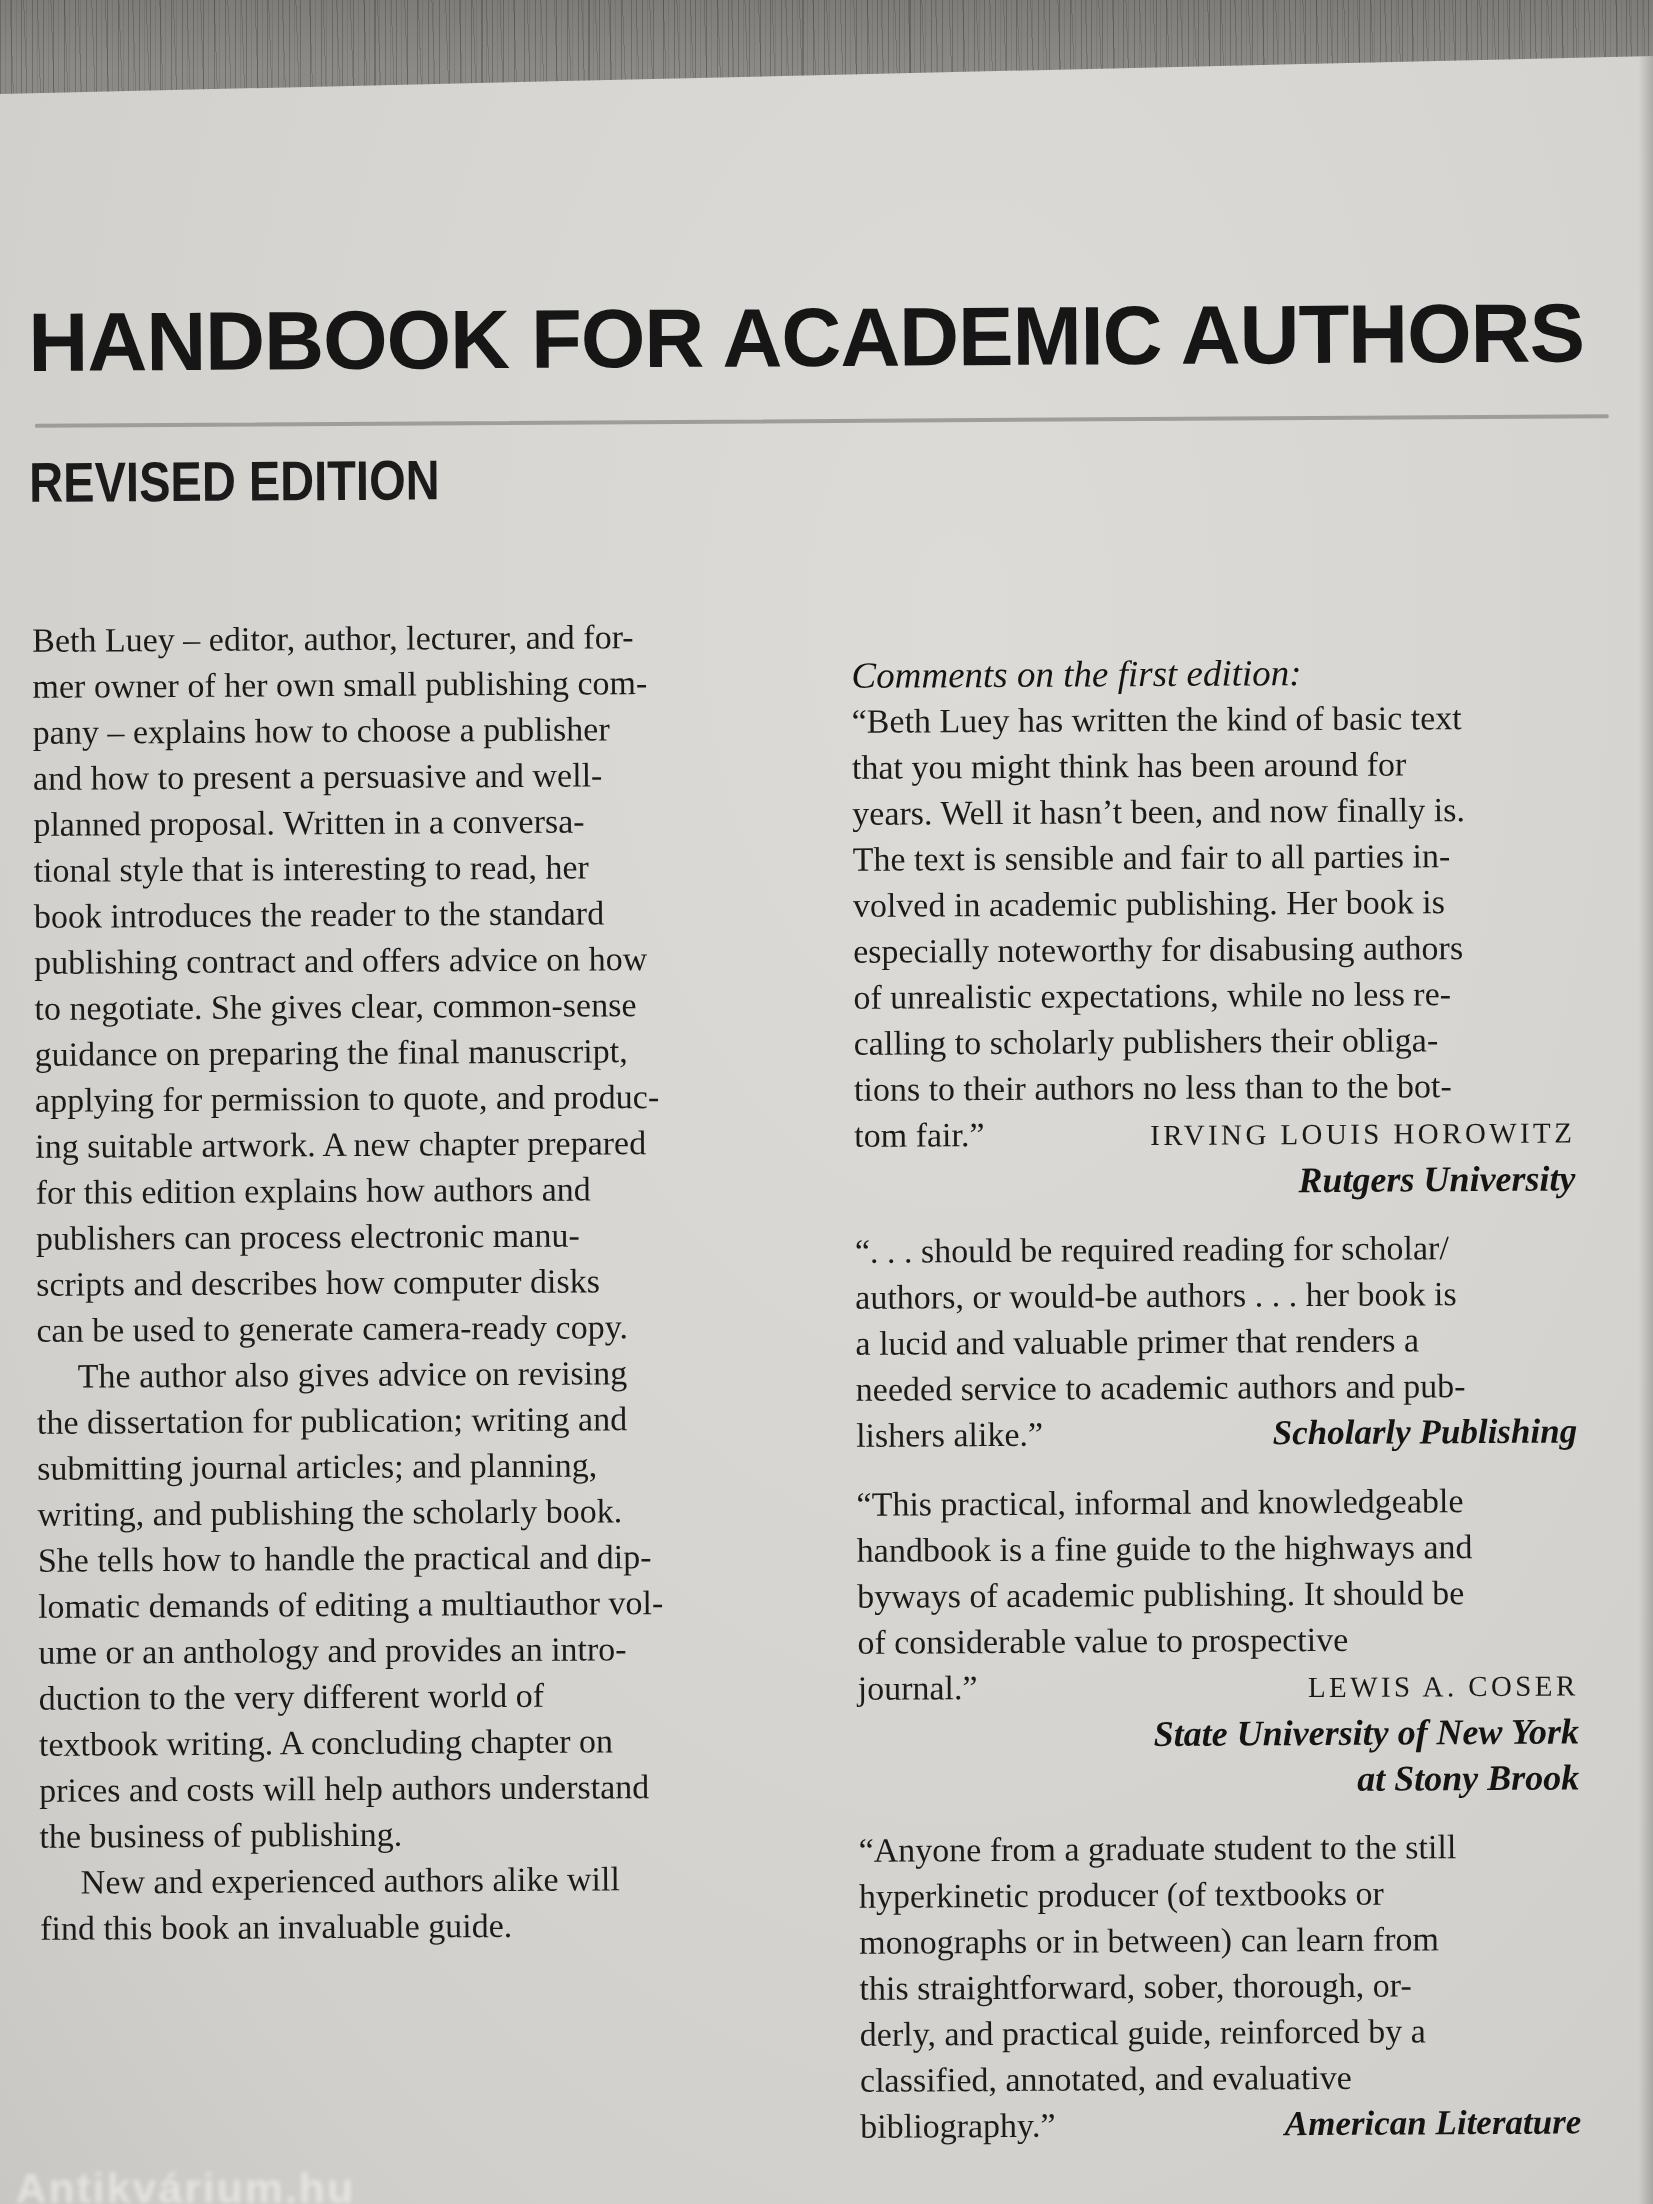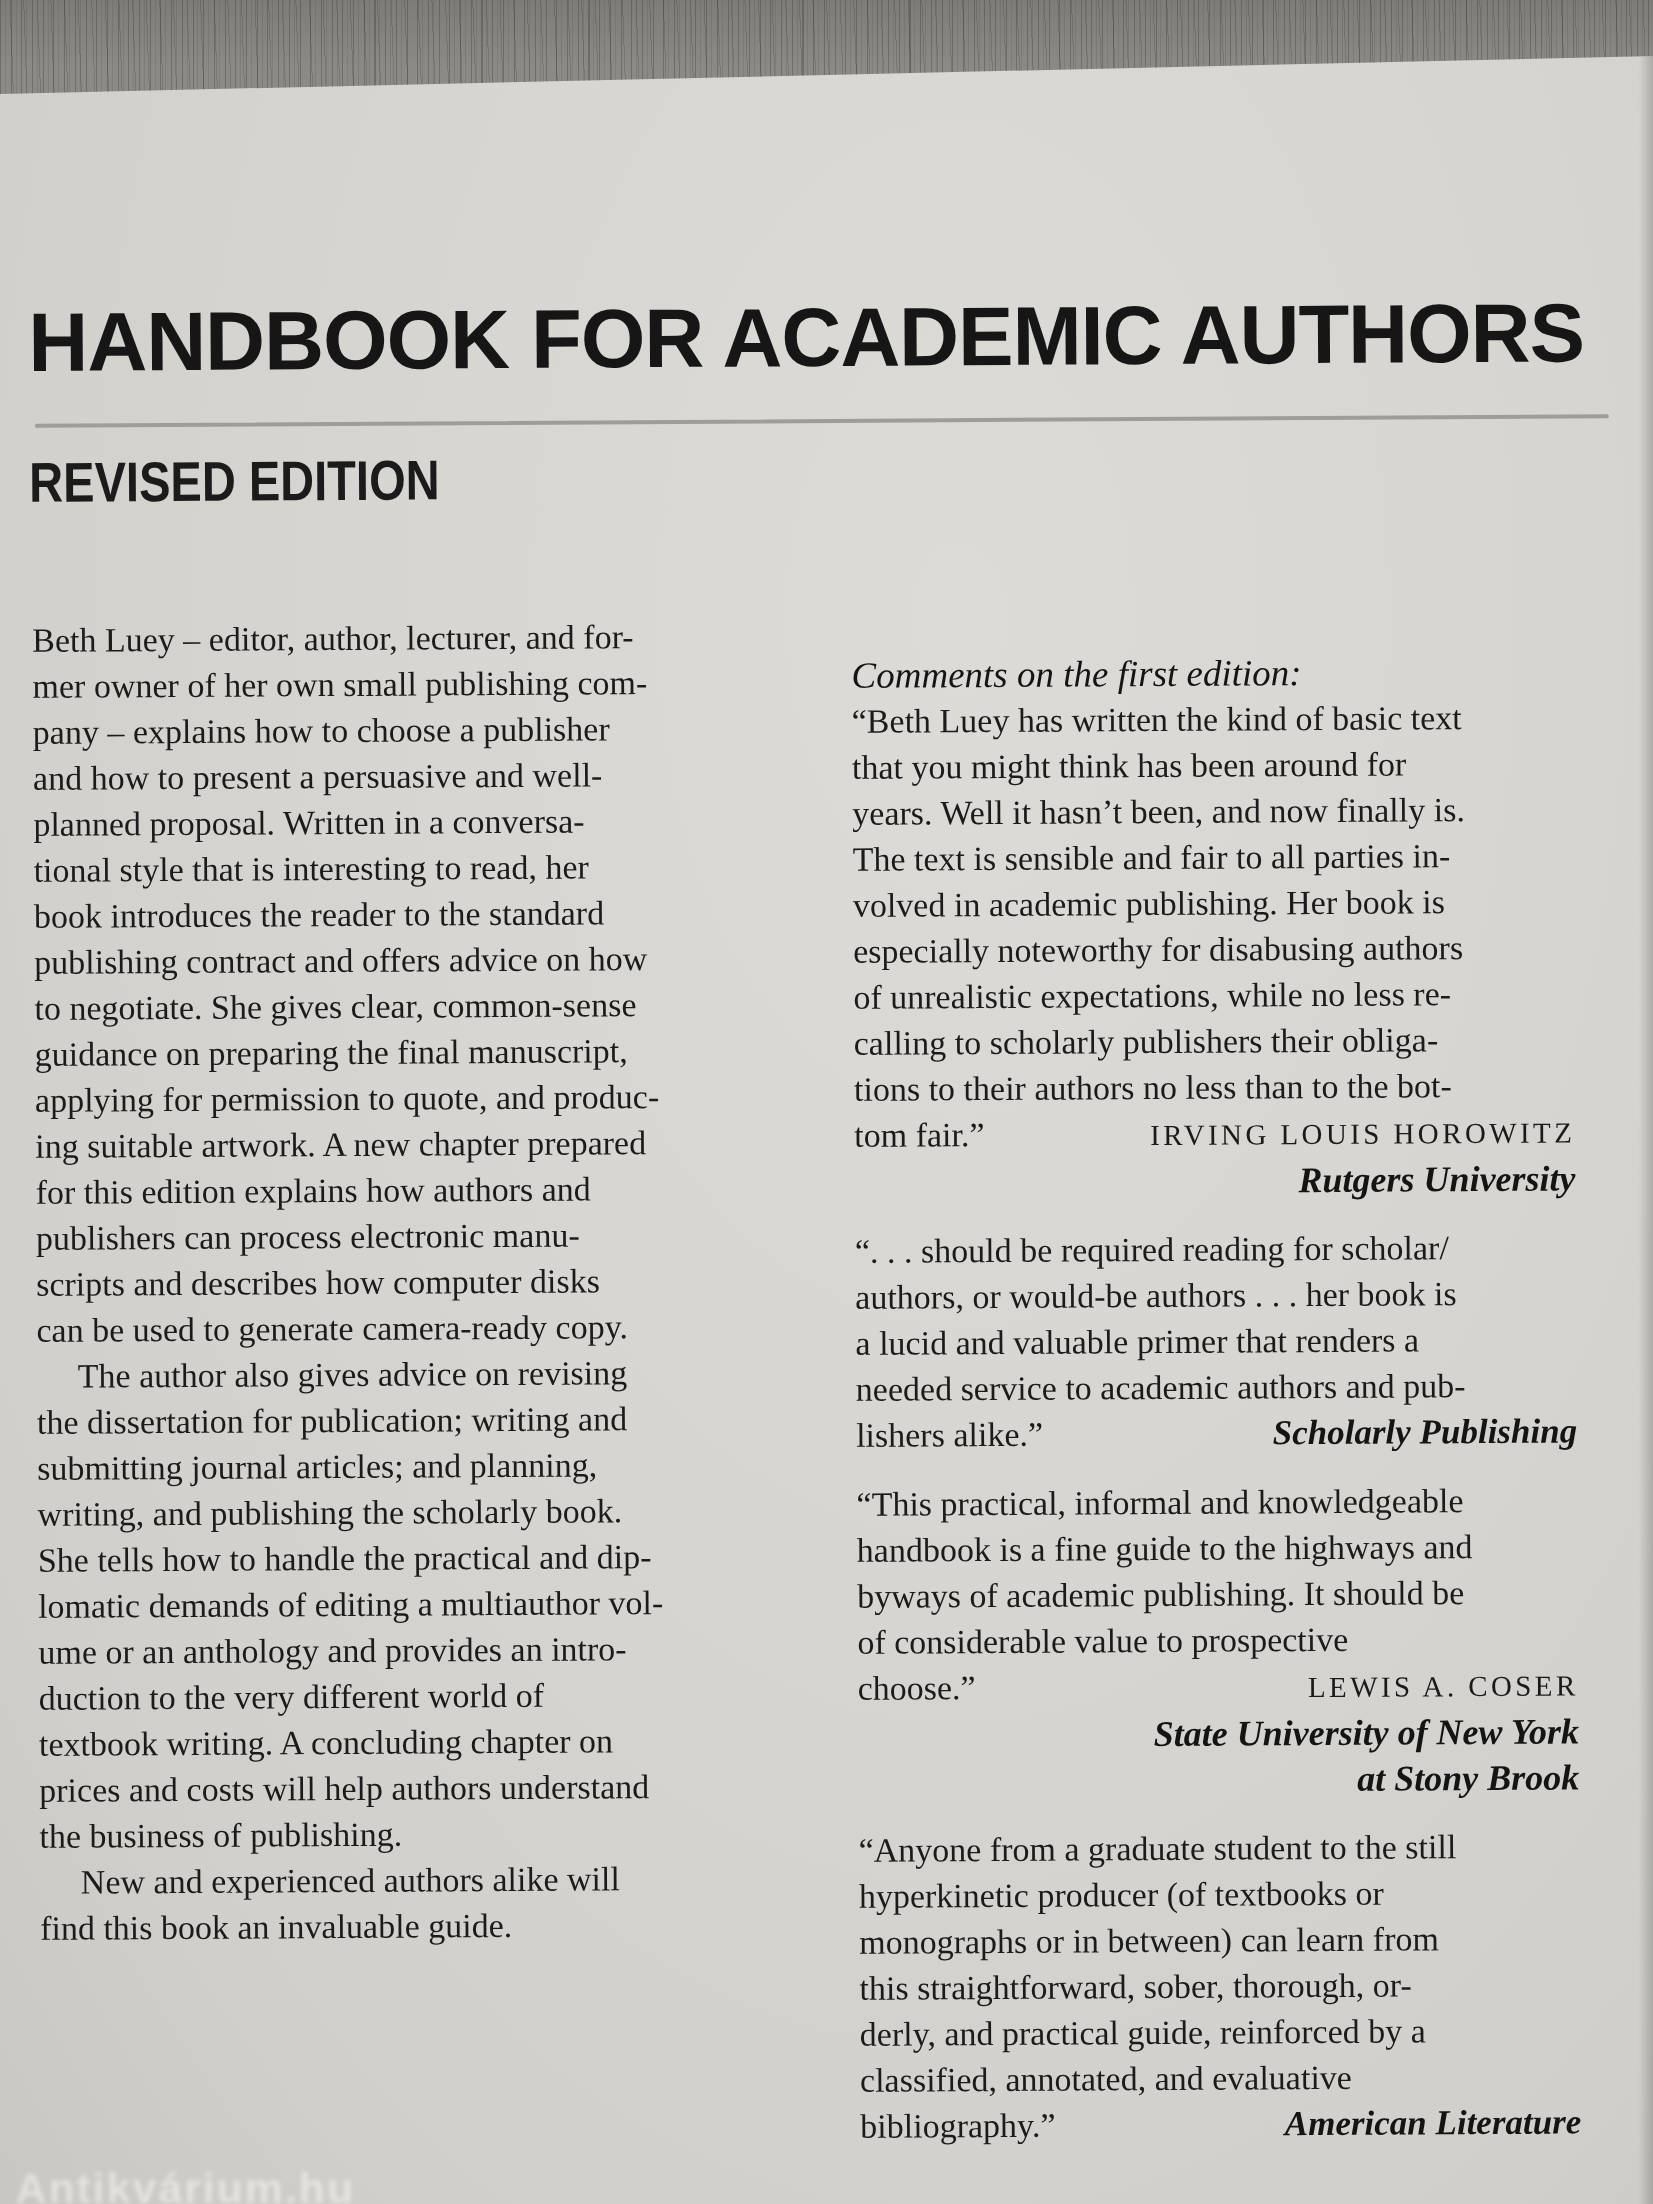--- a/index.html
+++ b/index.html
@@ -154,21 +154,21 @@
             </div>
 
           </div>
 
           <div class="quote">
             <p class="qbody">“This practical, informal and knowledgeable
 handbook is a fine guide to the highways and
 byways of academic publishing. It should be
 of considerable value to prospective</p>
             <div class="attr-row">
-              <span class="qlast">choose.”</span>
+              <span class="qlast">journal.”</span>
               <span class="qname">LEWIS A. COSER</span>
 
             </div>
             <div class="qsource">State University of New York</div>
             <div class="qsource">at Stony Brook</div>
           </div>
 
           <div class="quote">
             <p class="qbody">“Anyone from a graduate student to the still
 hyperkinetic producer (of textbooks or

